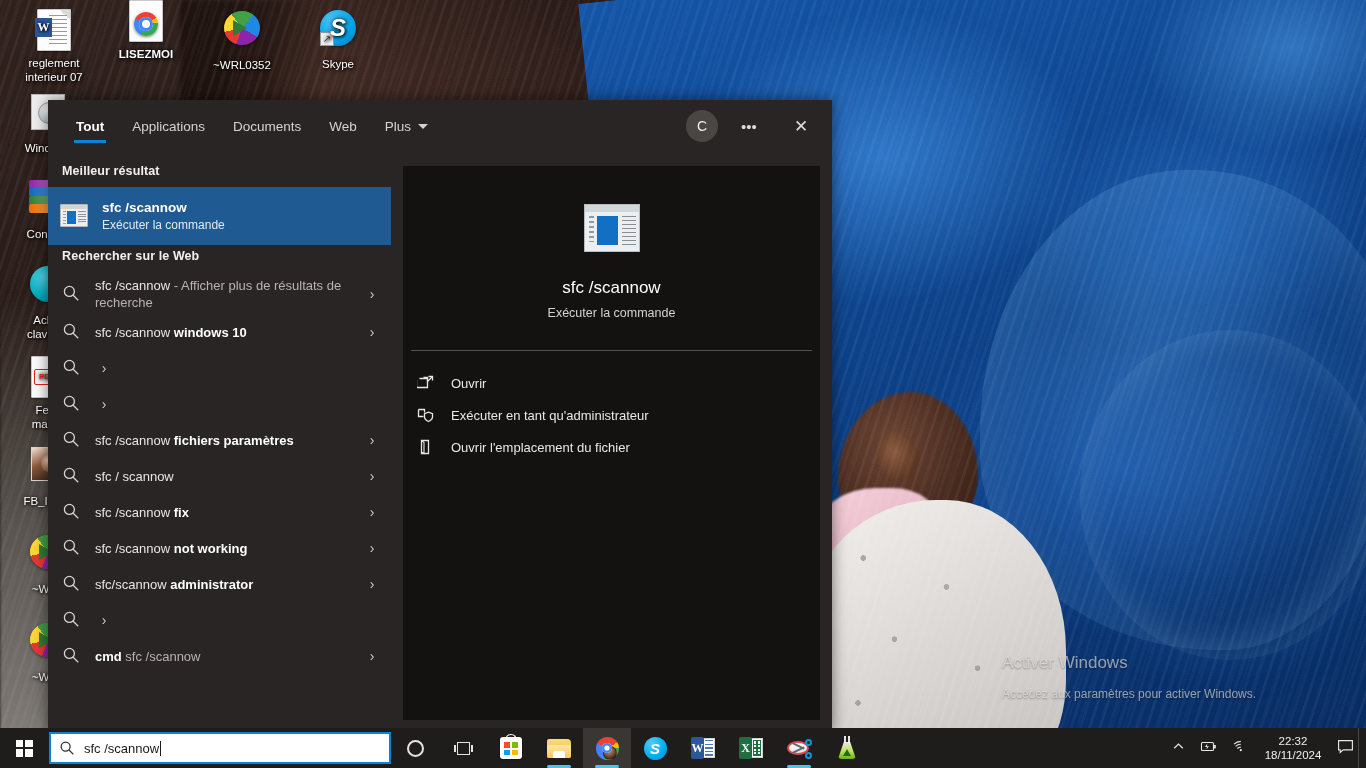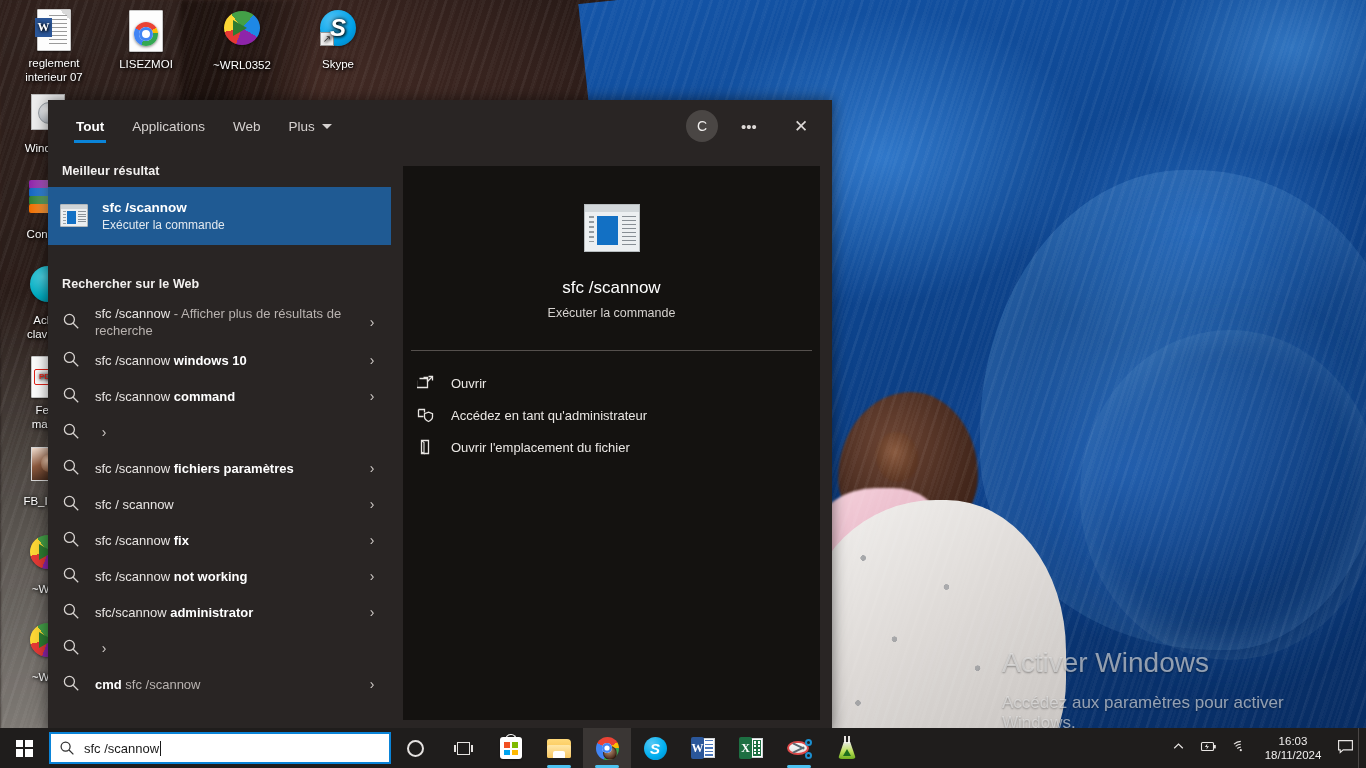--- a/index.html
+++ b/index.html
@@ -517,22 +517,22 @@
     width:26px; height:40px; display:flex; align-items:center; justify-content:center; cursor:pointer;
   }
   #showdesktop { width:8px; height:40px; border-left:1px solid #4a4645; cursor:pointer; }
 
   
   #watermark {
     position:absolute; left:1002px; top:650px; width:340px;
     color:rgba(232,232,232,.62); text-shadow:0 1px 2px rgba(0,0,0,.35);
     user-select:none;
   }
-  #watermark .w1 { font-size:28px; line-height:26px; }
-  #watermark .w2 { font-size:17px; line-height:20px; margin-top:17px; }
+  #watermark .w1 { font-size:17px; line-height:26px; }
+  #watermark .w2 { font-size:12px; line-height:20px; margin-top:8px; }
 </style>
 </head>
 <body>
 
 <div id="screen">
 
   <div id="wallpaper">
     <div class="wp-base"></div>
     <div class="wp-leftwall"></div>
     <div class="wp-velvet"></div>
@@ -550,21 +550,21 @@
   <div class="dicon" style="left:8px;  top:8px;">
     <div class="glyph">
       <div class="ic-word-doc" style="margin-top:1px;">
         <div class="doc-lines"></div>
           <div class="w-badge">W</div>
       </div>
     </div>
     <span class="lbl">reglement<br>interieur 07</span>
   </div>
 
-  <div class="dicon" style="left:100px; top:10px;">
+  <div class="dicon" style="left:100px; top:0;font-weight:bold;">
     <div class="glyph">
       <div class="ic-html-doc" style="margin:0 auto;">
         <div class="chrome-ball" style="position:absolute;left:50%;top:52%;transform:translate(-50%,-50%);width:24px;height:24px;"></div>
       </div>
     </div>
     <span class="lbl">LISEZMOI</span>
   </div>
 
   <div class="dicon" style="left:196px; top:8px;">
     <div class="glyph">
@@ -645,20 +645,23 @@
 
   <div id="flyout">
 
     <div id="headerbar">
       <div class="tabs">
         <div class="tab active">
           <span>Tout</span>
         </div>
         <div class="tab">
           <span>Applications</span>
+        </div>
+        <div class="tab">
+          <span>Documents</span>
         </div>
         <div class="tab">
           <span>Web</span>
         </div>
         <div class="tab">
           <span>Plus</span>
           <span class="caret"></span>
         </div>
       </div>
       <div class="hdr-right">
@@ -687,21 +690,21 @@
                 <div class="pane"></div>
                 <div class="lines"></div>
               </div>
           </div>
           <div class="best-text">
             <div class="t1">sfc /scannow</div>
             <div class="t2">Exécuter la commande</div>
           </div>
         </div>
 
-        <div class="section-title" style="padding-top:32px;">Rechercher sur le Web</div>
+        <div class="section-title" style="padding-top:4px;">Rechercher sur le Web</div>
 
         <div class="web-list" id="web-list">
             <div class="res-row">
               <span class="mag">
                 <svg width="18" height="18" viewBox="0 0 18 18">
                   <circle cx="7.4" cy="7.4" r="5" fill="none" stroke="#d8d4d1" stroke-width="1.3"></circle>
                   <path d="M11.2 11.2l5 5" stroke="#d8d4d1" stroke-width="1.3" fill="none"></path>
                 </svg>
               </span>
               <span class="res-label">sfc /scannow<span class="dim"> - Afficher plus de résultats de recherche</span></span>
@@ -717,21 +720,20 @@
               <span class="res-label">sfc /scannow <b>windows 10</b></span>
               <span class="chev">›</span>
             </div>
             <div class="res-row">
               <span class="mag">
                 <svg width="18" height="18" viewBox="0 0 18 18">
                   <circle cx="7.4" cy="7.4" r="5" fill="none" stroke="#d8d4d1" stroke-width="1.3"></circle>
                   <path d="M11.2 11.2l5 5" stroke="#d8d4d1" stroke-width="1.3" fill="none"></path>
                 </svg>
               </span>
-              <span class="res-label">sfc /scannow <b>command</b></span>
               <span class="chev">›</span>
             </div>
             <div class="res-row">
               <span class="mag">
                 <svg width="18" height="18" viewBox="0 0 18 18">
                   <circle cx="7.4" cy="7.4" r="5" fill="none" stroke="#d8d4d1" stroke-width="1.3"></circle>
                   <path d="M11.2 11.2l5 5" stroke="#d8d4d1" stroke-width="1.3" fill="none"></path>
                 </svg>
               </span>
               <span class="chev">›</span>
@@ -837,21 +839,21 @@
           </div>
 
           <div class="pv-action">
             <span class="ai">
               <svg width="18" height="18" viewBox="0 0 18 18">
                 <path d="M1.5 3.5h6v3" fill="none" stroke="#e8e5e2" stroke-width="1.3"></path>
                 <path d="M1.5 3.5v7h5" fill="none" stroke="#e8e5e2" stroke-width="1.3"></path>
                 <path d="M11.5 6.2l4 1.5v3.1c0 2.4-2 3.9-4 4.7-2-0.8-4-2.3-4-4.7V7.7z" fill="none" stroke="#e8e5e2" stroke-width="1.3"></path>
               </svg>
             </span>
-            <span>Accédez en tant qu'administrateur</span>
+            <span>Exécuter en tant qu'administrateur</span>
           </div>
 
           <div class="pv-action">
             <span class="ai">
               <svg width="18" height="18" viewBox="0 0 18 18">
                 <path d="M4.5 2.5h7v13h-7z" fill="none" stroke="#e8e5e2" stroke-width="1.3"></path>
                 <path d="M4.5 2.5l2.5 2v11l-2.5-1.5" fill="none" stroke="#e8e5e2" stroke-width="1.1"></path>
               </svg>
             </span>
             <span>Ouvrir l'emplacement du fichier</span>
@@ -980,21 +982,21 @@
         <span>
           <svg width="17" height="14" viewBox="0 0 17 14">
             <path d="M2 5.2C4 3.3 6.4 2.4 8.8 2.4" fill="none" stroke="#e8e5e3" stroke-width="1.1"></path>
             <path d="M3.6 7.4c1.5-1.4 3.3-2.1 5.2-2.1" fill="none" stroke="#e8e5e3" stroke-width="1.1"></path>
             <path d="M5.3 9.5c1-.9 2.2-1.4 3.5-1.4" fill="none" stroke="#e8e5e3" stroke-width="1.1"></path>
             <circle cx="8.8" cy="11.2" r="1.1" fill="#e8e5e3"></circle>
           </svg>
         </span>
       </div>
       <div id="clock">
-        <span>16:03</span>
+        <span>22:32</span>
         <span>18/11/2024</span>
       </div>
       <div id="actioncenter">
         <span>
           <svg width="17" height="15" viewBox="0 0 17 15">
             <path d="M1.6 1.6h13.8v9.2H6.2L3.2 13.4v-2.6H1.6z" fill="none" stroke="#e8e5e3" stroke-width="1.15"></path>
           </svg>
         </span>
       </div>
       <div id="showdesktop"></div>

